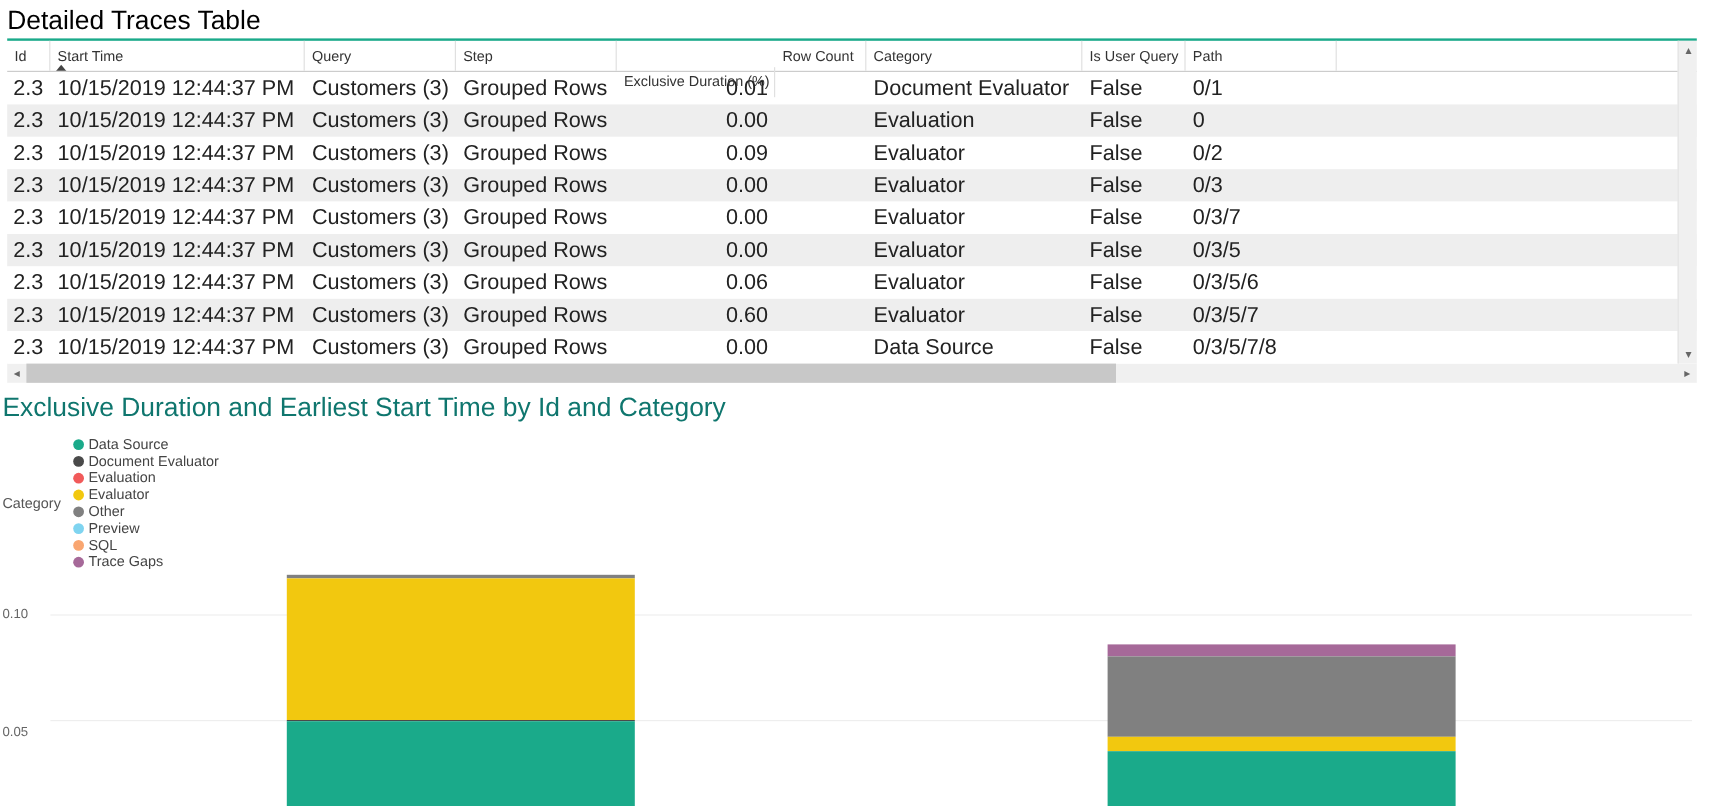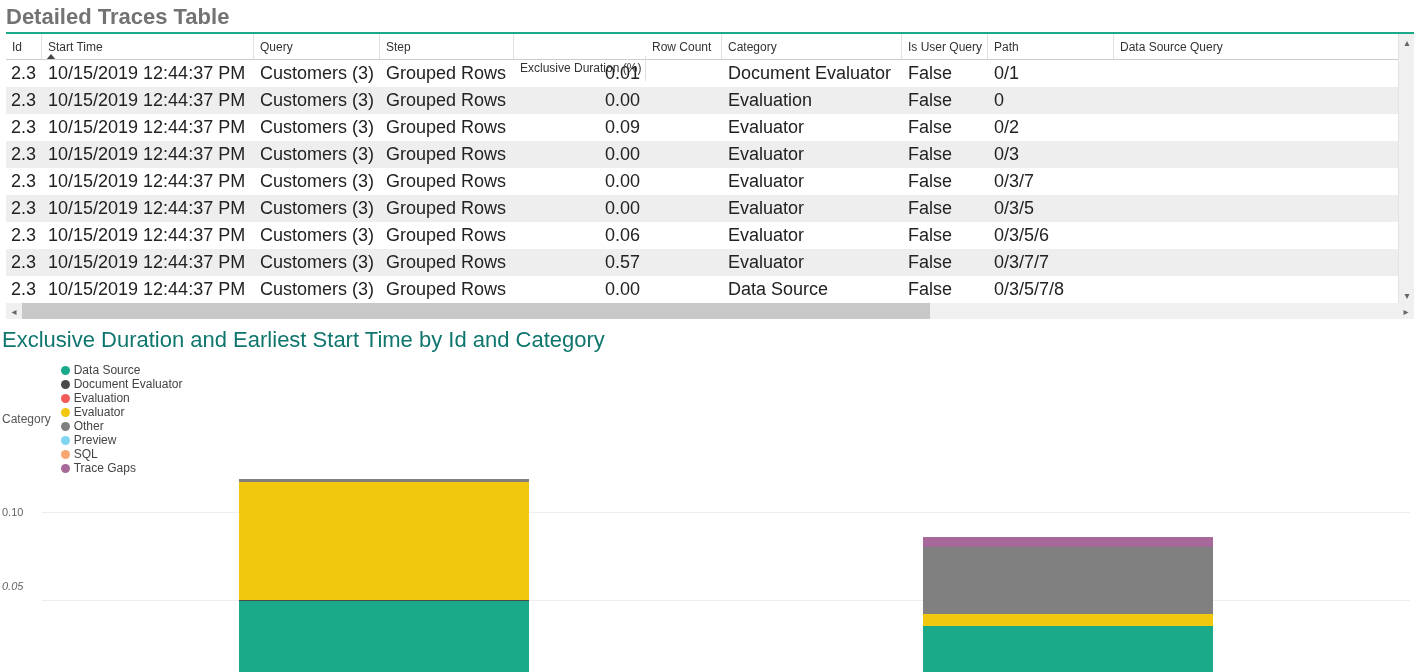--- a/index.html
+++ b/index.html
@@ -7,23 +7,23 @@
     margin: 0;
     padding: 0;
     font-family: "Segoe UI", Arial, sans-serif;
     font-size: 13px;
     color: #222;
     background: #fff;
     width: 1424px;
   }
   .title {
     font-size: 22px;
-    font-weight: 700;
+    font-weight: 400;
     padding: 4px 6px 2px 6px;
-    color: #737373;
+    color: #000000;
   }
   .chart-title {
     font-size: 22px;
     font-weight: 400;
     padding: 8px 6px 6px 2px;
     color: #0f766e;
   }
 
   
   .table-wrap {
@@ -216,21 +216,20 @@
       <span>Start Time</span>
       <span class="sort-arrow"></span>
     </div>
     <div class="thead-cell c-query">Query</div>
     <div class="thead-cell c-step">Step</div>
     <div class="thead-cell c-excl">Exclusive Duration (%)</div>
     <div class="thead-cell c-rows">Row Count</div>
     <div class="thead-cell c-cat">Category</div>
     <div class="thead-cell c-user">Is User Query</div>
     <div class="thead-cell c-path">Path</div>
-    <div class="thead-cell c-dsq last">Data Source Query</div>
   </div>
   <div id="tbody">
       <div class="tbody-row even">
         <div class="tbody-cell c-id">2.3</div>
         <div class="tbody-cell c-start">10/15/2019 12:44:37 PM</div>
         <div class="tbody-cell c-query">Customers (3)</div>
         <div class="tbody-cell c-step">Grouped Rows</div>
         <div class="tbody-cell c-excl">0.01</div>
         <div class="tbody-cell c-rows"></div>
         <div class="tbody-cell c-cat">Document Evaluator</div>
@@ -308,25 +307,25 @@
         <div class="tbody-cell c-cat">Evaluator</div>
         <div class="tbody-cell c-user">False</div>
         <div class="tbody-cell c-path">0/3/5/6</div>
         <div class="tbody-cell c-dsq"></div>
       </div>
       <div class="tbody-row odd">
         <div class="tbody-cell c-id">2.3</div>
         <div class="tbody-cell c-start">10/15/2019 12:44:37 PM</div>
         <div class="tbody-cell c-query">Customers (3)</div>
         <div class="tbody-cell c-step">Grouped Rows</div>
-        <div class="tbody-cell c-excl">0.57</div>
-        <div class="tbody-cell c-rows"></div>
-        <div class="tbody-cell c-cat">Evaluator</div>
-        <div class="tbody-cell c-user">False</div>
-        <div class="tbody-cell c-path">0/3/7/7</div>
+        <div class="tbody-cell c-excl">0.60</div>
+        <div class="tbody-cell c-rows"></div>
+        <div class="tbody-cell c-cat">Evaluator</div>
+        <div class="tbody-cell c-user">False</div>
+        <div class="tbody-cell c-path">0/3/5/7</div>
         <div class="tbody-cell c-dsq"></div>
       </div>
       <div class="tbody-row even">
         <div class="tbody-cell c-id">2.3</div>
         <div class="tbody-cell c-start">10/15/2019 12:44:37 PM</div>
         <div class="tbody-cell c-query">Customers (3)</div>
         <div class="tbody-cell c-step">Grouped Rows</div>
         <div class="tbody-cell c-excl">0.00</div>
         <div class="tbody-cell c-rows"></div>
         <div class="tbody-cell c-cat">Data Source</div>
@@ -384,21 +383,21 @@
       </span>
       <span class="legend-item">
         <span class="swatch" style="background: rgb(166, 105, 153);"></span>
         <span>Trace Gaps</span>
       </span>
     </span>
 </div>
 
 <div class="chart-area">
   <div class="y-axis" id="y-axis">
-      <div class="y-tick" style="top: 109px; font-style: italic;">0.05</div>
+      <div class="y-tick" style="top: 133px;">0.05</div>
       <div class="y-tick" style="top: 35px;">0.10</div>
     </div>
   <div class="plot" id="plot">
 
   <div class="gridline" style="top: 122.5px;"></div>
       <div class="gridline" style="top: 35px;"></div>
       <div class="bar-group" style="left: 197px;">
         <div class="bar-seg" style="height: 3.5px; background: rgb(128, 128, 128);"></div>
         <div class="bar-seg" style="height: 117.25px; background: rgb(242, 200, 15);"></div>
         <div class="bar-seg" style="height: 1.75px; background: rgb(74, 74, 74);"></div>

